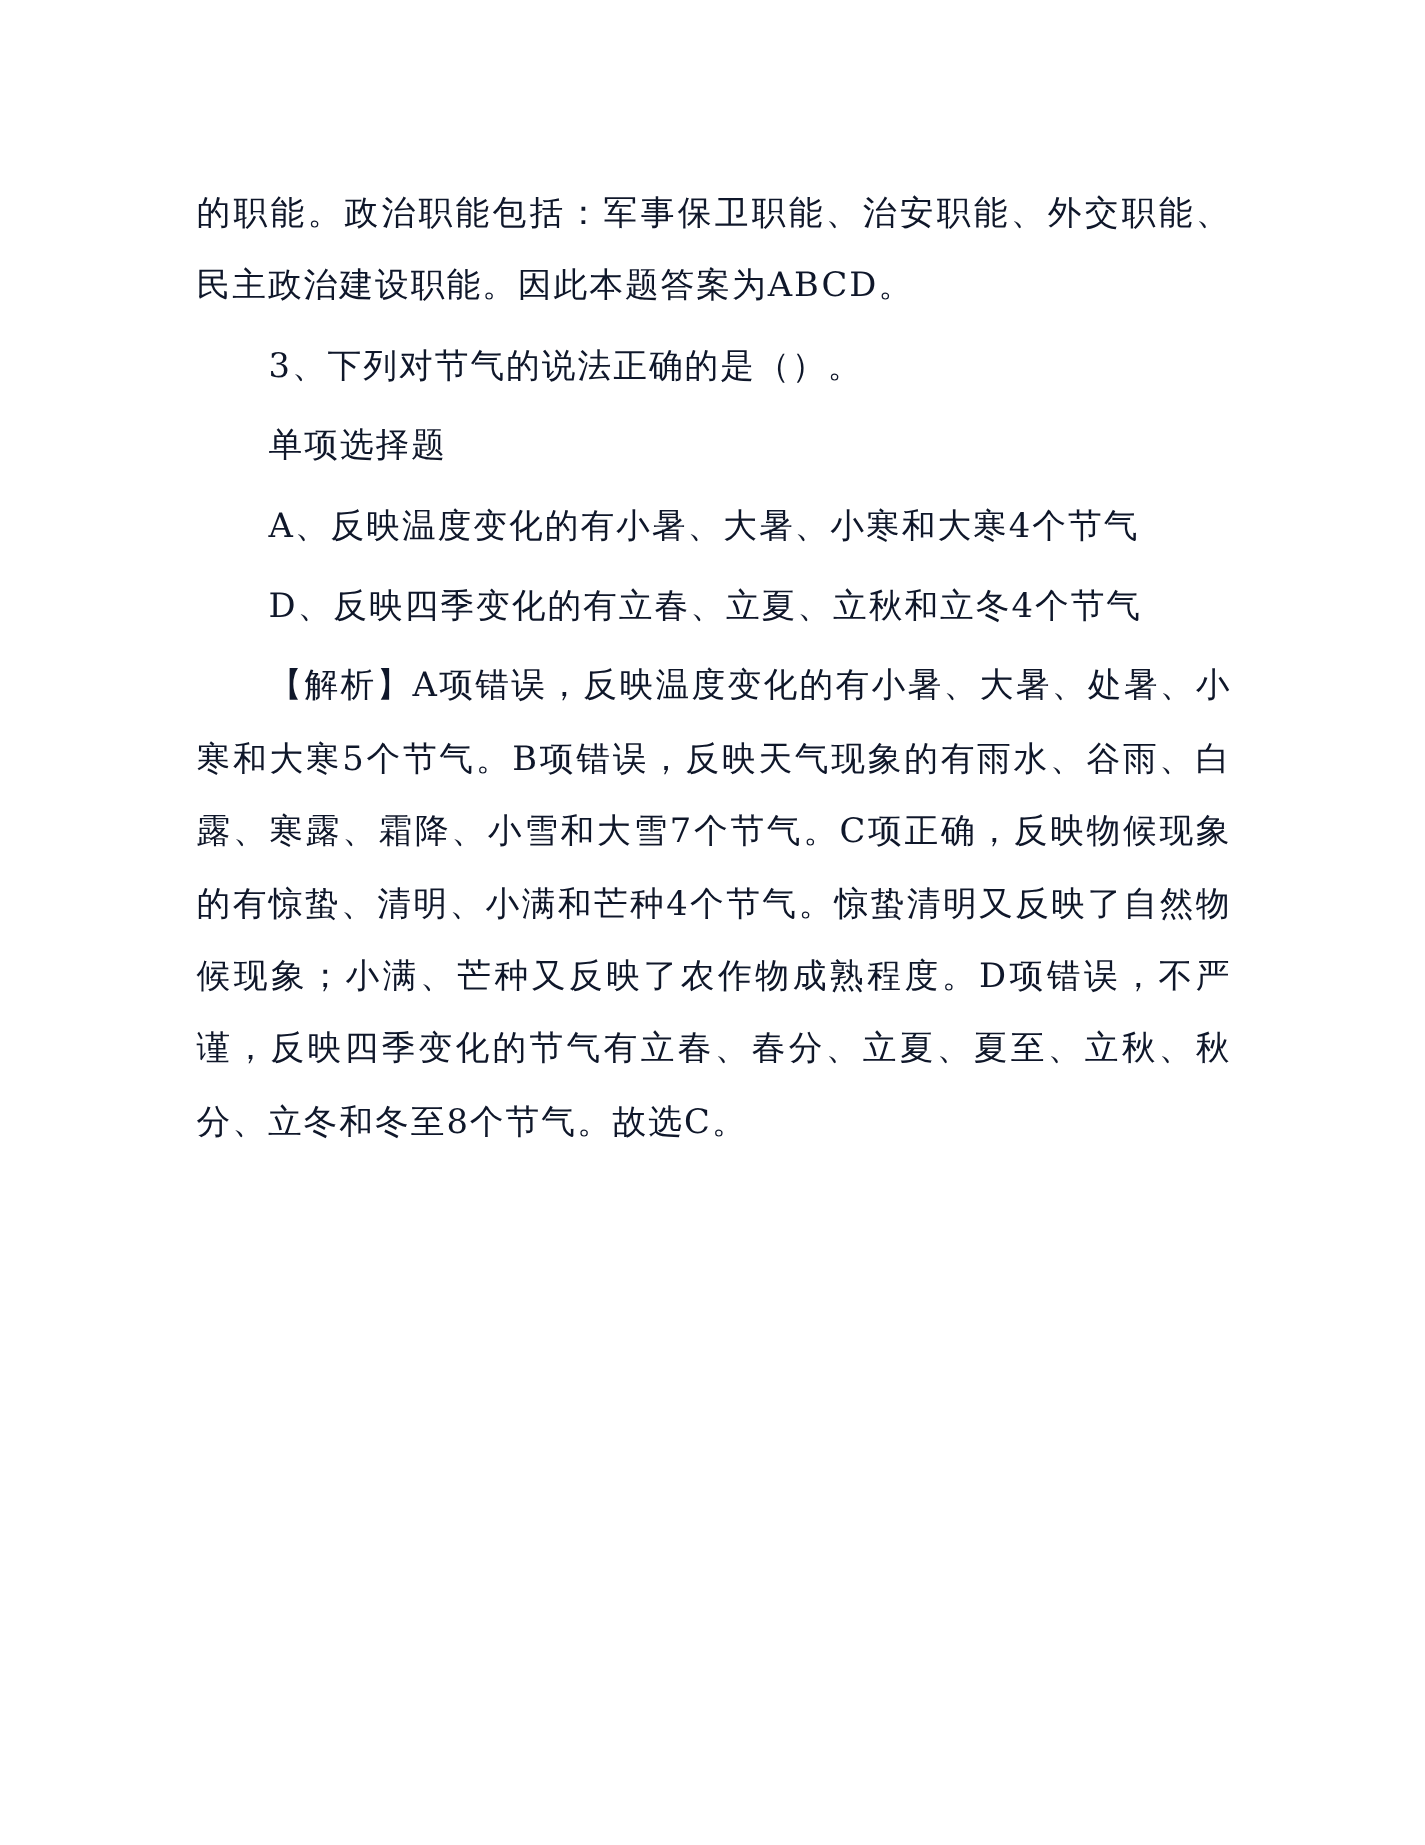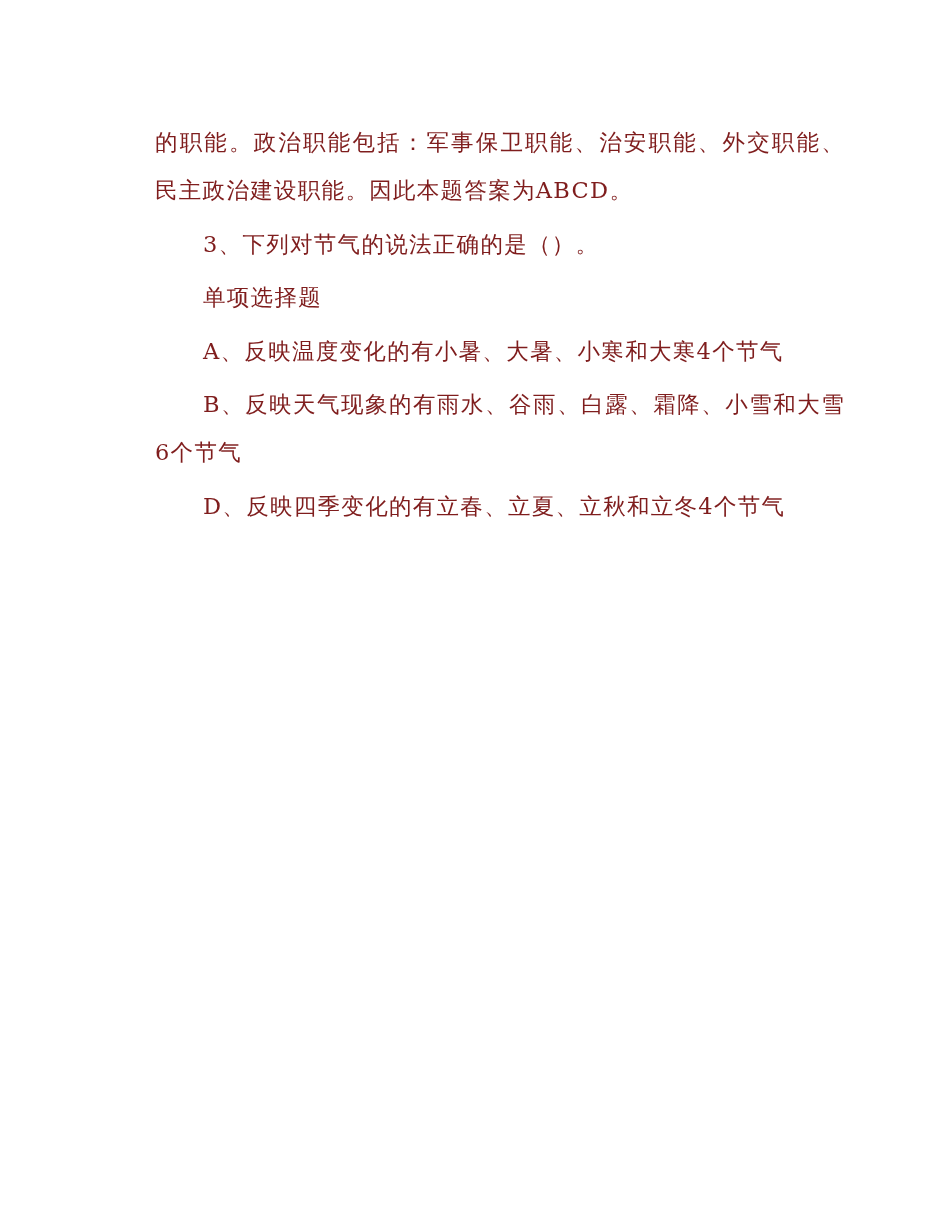--- a/index.html
+++ b/index.html
@@ -1,34 +1,34 @@
 <!DOCTYPE html>
 <html><head>
 <meta charset="utf-8">
 <style>
   html, body { margin: 0; padding: 0; background: #ffffff; }
   body { width: 950px; height: 1230px; position: relative; overflow: hidden; }
   .page {
     position: absolute;
-    left: 155px;
+    left: 131px;
     top: 118px;
     width: 690px;
     font-family: "DejaVu Serif", "Liberation Serif", serif;
     font-size: 22.5px;
     line-height: 48.4px;
-    color: #7f1d1d;
+    color: #0f172a;
     letter-spacing: 1.3px;
   }
   .p { margin: 0 0 5px 0; text-align: justify; }
   .indent { text-indent: 48px; }
   .tight { margin-bottom: 0; }
 </style>
 </head>
 <body>
 
 <div class="page">
   <p class="p">的职能。政治职能包括：军事保卫职能、治安职能、外交职能、民主政治建设职能。因此本题答案为ABCD。</p>
   <p class="p indent">3、下列对节气的说法正确的是（）。</p>
   <p class="p indent">单项选择题</p>
   <p class="p indent">A、反映温度变化的有小暑、大暑、小寒和大寒4个节气</p>
-  <p class="p indent">B、反映天气现象的有雨水、谷雨、白露、霜降、小雪和大雪6个节气</p>
   <p class="p indent">D、反映四季变化的有立春、立夏、立秋和立冬4个节气</p>
+  <p class="p indent">【解析】A项错误，反映温度变化的有小暑、大暑、处暑、小寒和大寒5个节气。B项错误，反映天气现象的有雨水、谷雨、白露、寒露、霜降、小雪和大雪7个节气。C项正确，反映物候现象的有惊蛰、清明、小满和芒种4个节气。惊蛰清明又反映了自然物候现象；小满、芒种又反映了农作物成熟程度。D项错误，不严谨，反映四季变化的节气有立春、春分、立夏、夏至、立秋、秋分、立冬和冬至8个节气。故选C。</p>
 </div>
 
 </body></html>

